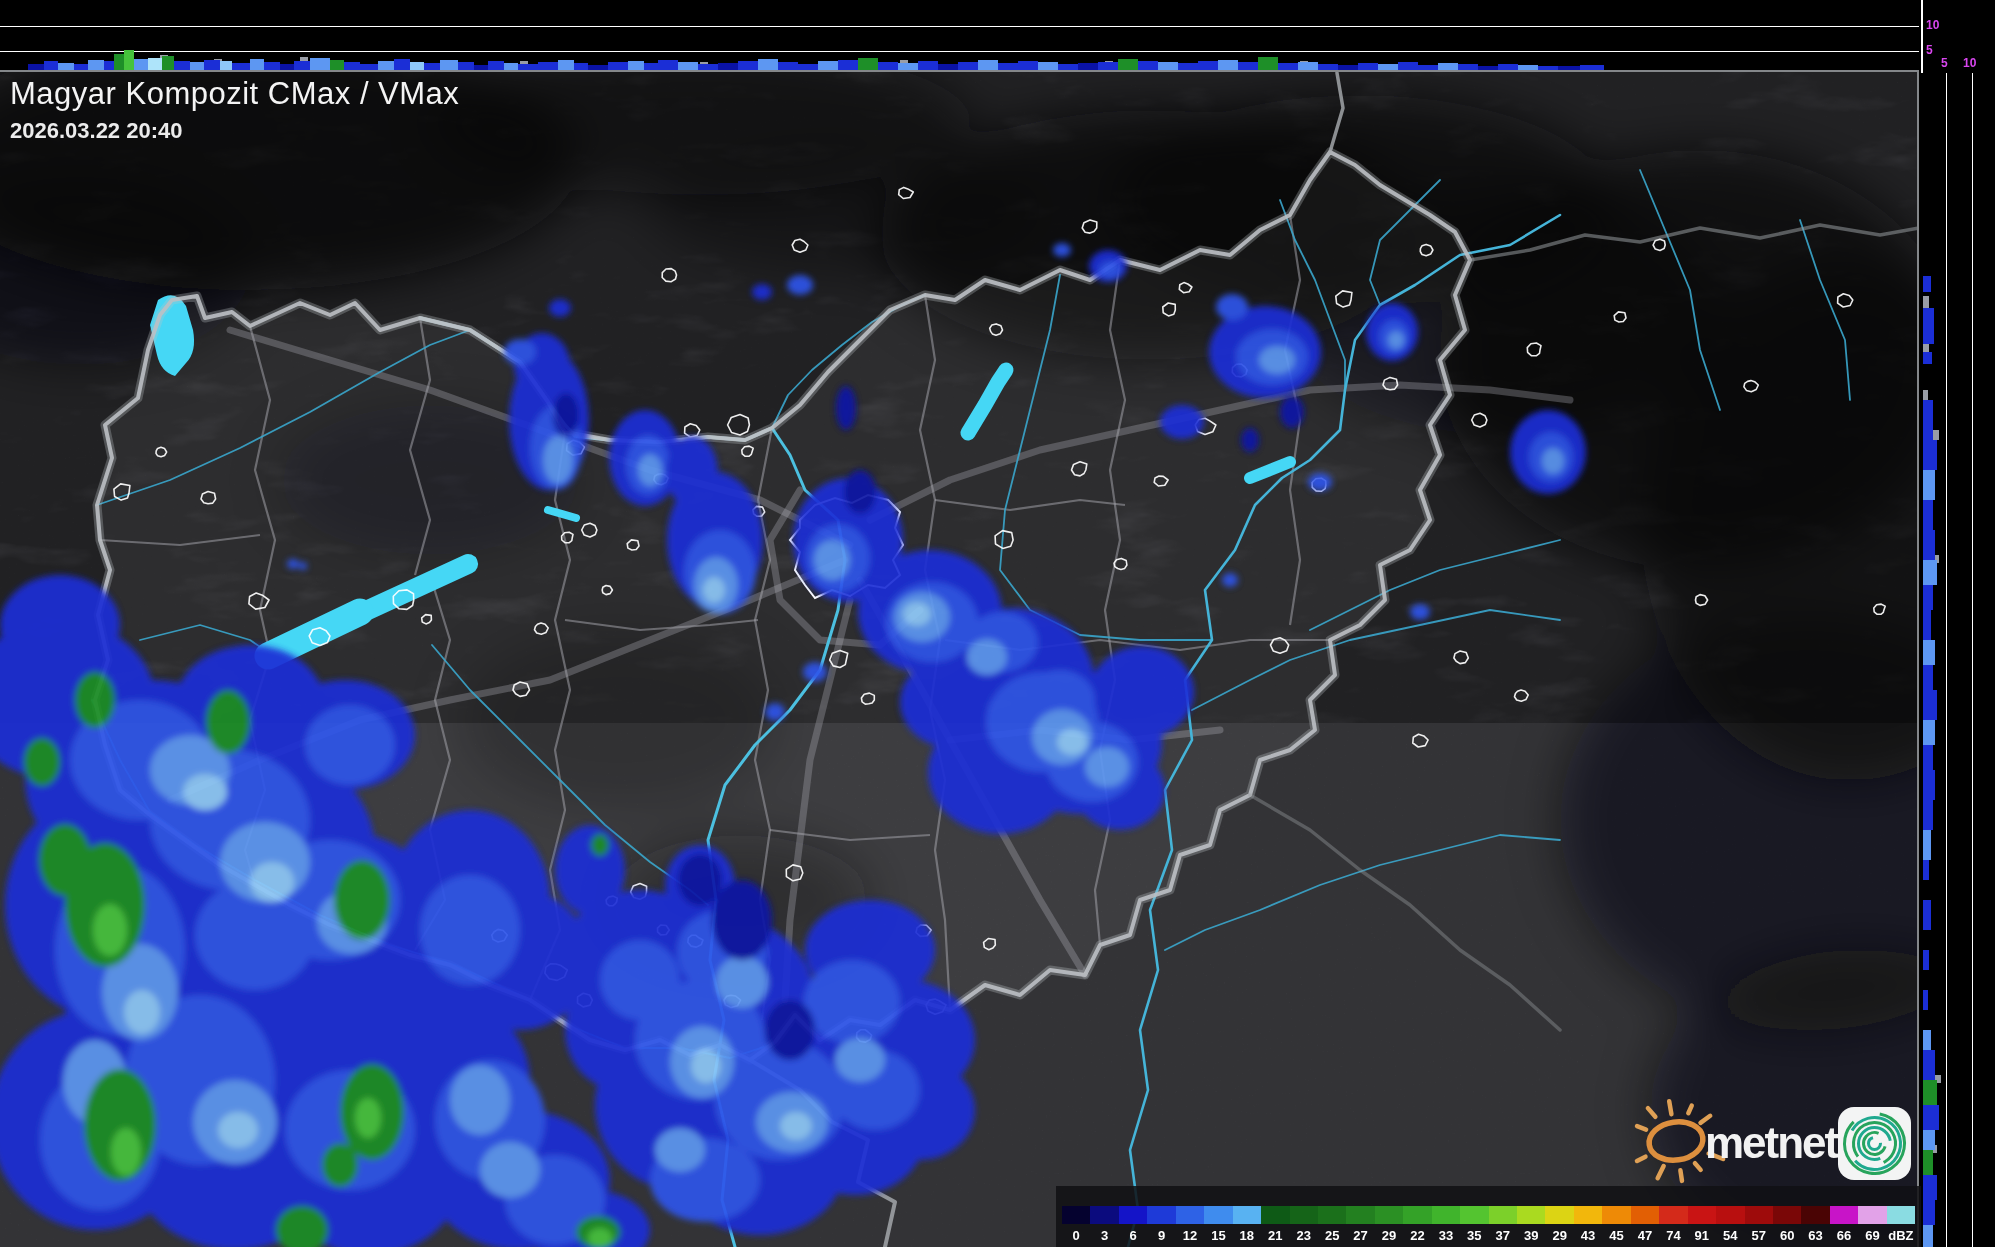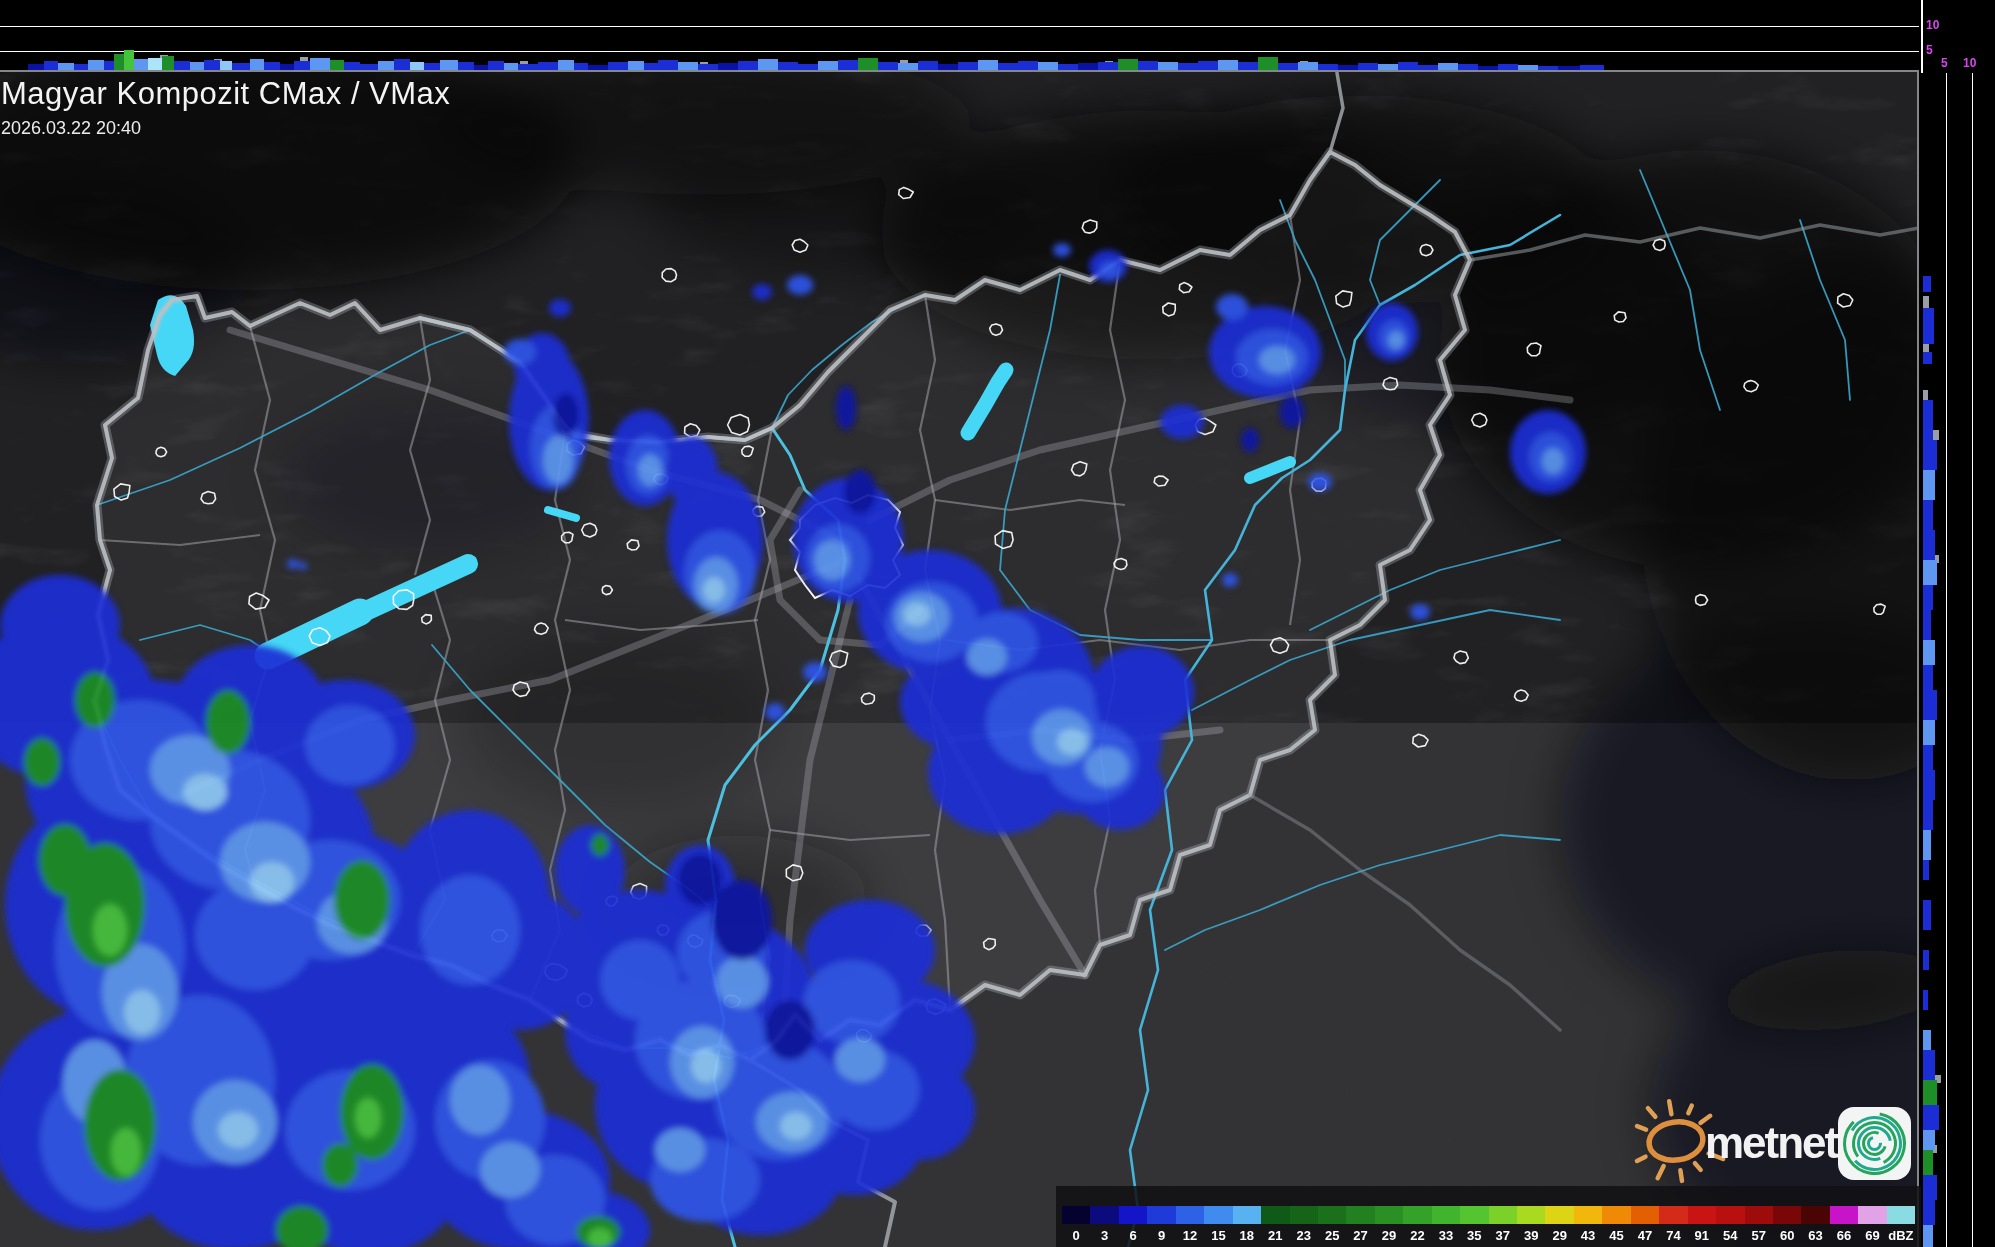--- a/index.html
+++ b/index.html
@@ -1,21 +1,21 @@
 <!DOCTYPE html>
 <html><head>
 <meta charset="utf-8">
 <style>
   html,body{margin:0;padding:0;background:#000;}
   #stage{position:relative;width:1995px;height:1247px;background:#000;overflow:hidden;
          font-family:"Liberation Sans",sans-serif;}
   #mapsvg{position:absolute;left:0;top:0;}
-  .hdr{position:absolute;left:1px;top:76px;color:#f4f4f4;z-index:5;}
+  .hdr{position:absolute;left:10px;top:76px;color:#f4f4f4;z-index:5;}
   .hdr h1{margin:0;font-size:31px;font-weight:400;letter-spacing:.5px;}
-  .hdr .ts{margin-top:6px;font-size:18px;font-weight:400;color:#ececec;}
+  .hdr .ts{margin-top:6px;font-size:22px;font-weight:700;color:#ececec;}
   .axlab{position:absolute;color:#d946ef;font-size:12px;font-weight:bold;z-index:6;}
   
   #legend{position:absolute;left:1056px;top:1186px;width:865px;height:61px;
           background:rgba(16,16,20,.86);z-index:7;box-sizing:border-box;padding:20px 6px 0 6px;}
   #legend .bar{display:flex;height:18px;}
   #legend .bar div{flex:1 1 0;}
   #legend .ticks{display:flex;height:20px;margin-top:2px;}
   #legend .ticks div{flex:1 1 0;text-align:center;color:#fff;font-size:13px;font-weight:bold;
           line-height:20px;}
 </style>

